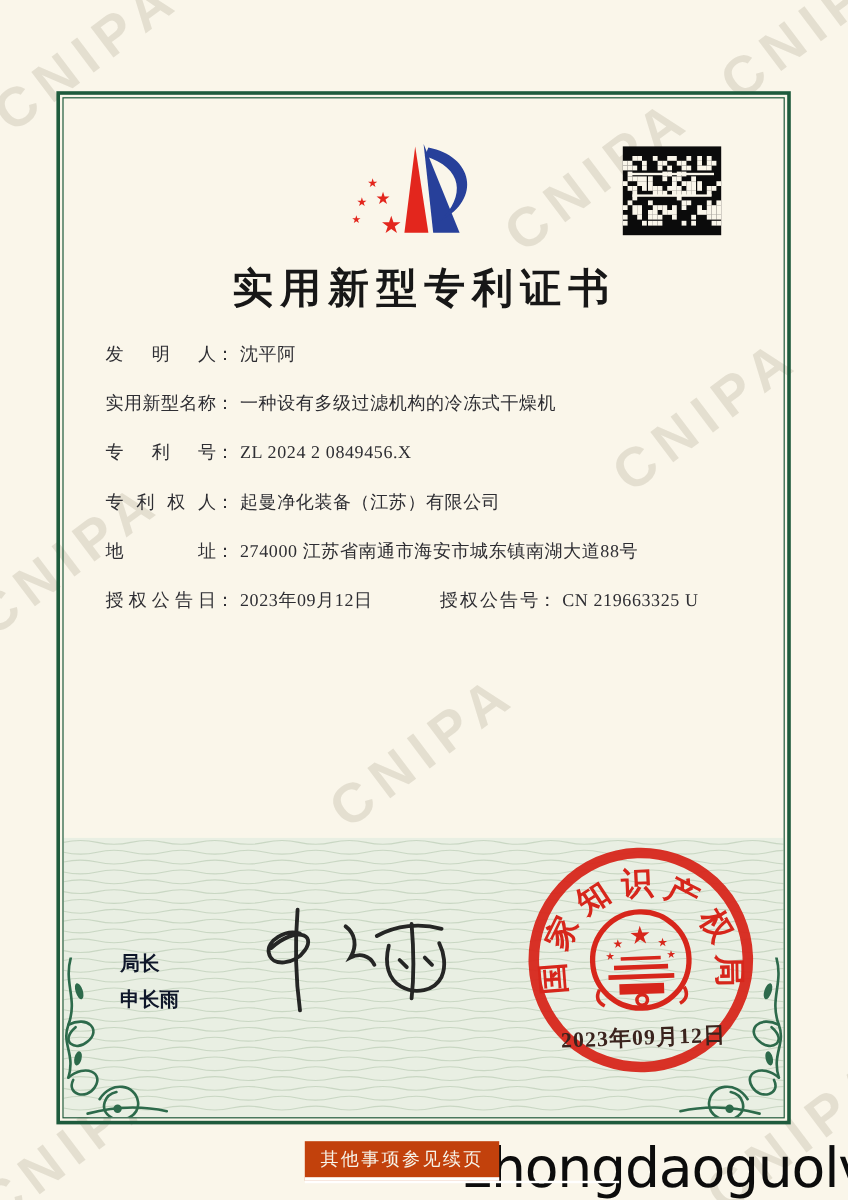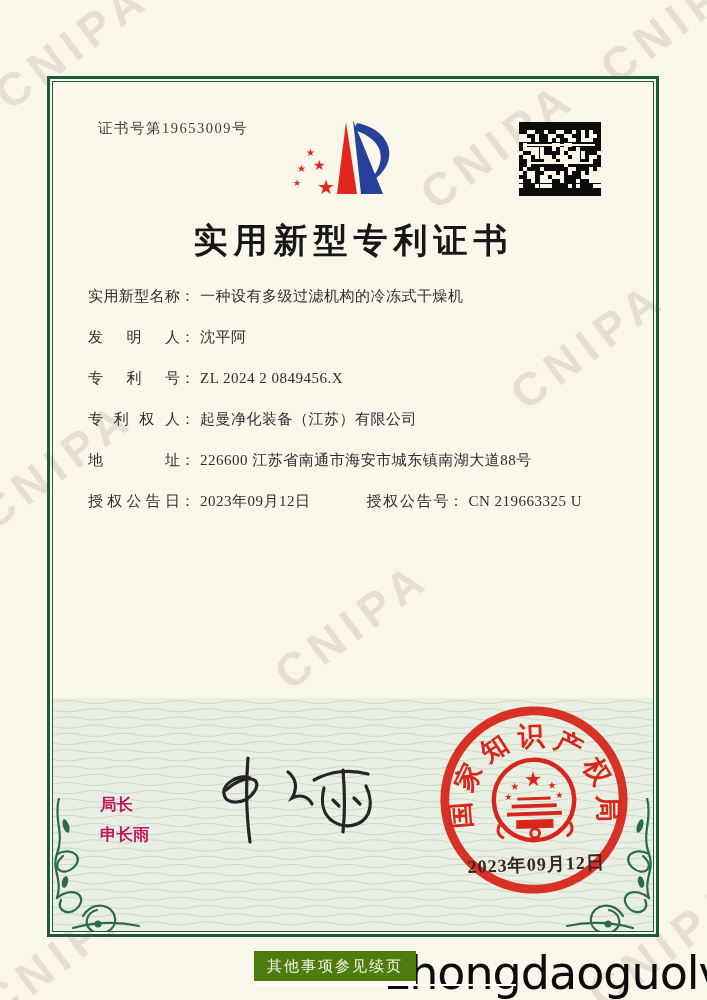--- a/index.html
+++ b/index.html
@@ -31,31 +31,31 @@
   .frow{margin-bottom:20px;line-height:21px;white-space:nowrap;}
   .flabel{display:inline-block;width:92px;text-align:justify;text-align-last:justify;vertical-align:top;}
   .colon{display:inline-block;}
   .fvalue{margin-left:5px;letter-spacing:.5px;}
   .g2{margin-left:56px;width:82px;}
   
   .paras{position:absolute;left:85px;top:577px;width:542px;z-index:4;color:#35352f;}
   .paras p{margin:0 0 8px 0;font-size:14.5px;line-height:23px;text-indent:2.2em;font-style:italic;}
   
   .signer{position:absolute;left:100px;top:789px;z-index:5;
-          font-family:Liberation Sans, sans-serif;
-          font-size:16.5px;font-weight:600;color:#be185d;line-height:30px;}
+          font-family:Liberation Mono, monospace;
+          font-size:16.5px;font-weight:600;color:#0f172a;line-height:30px;}
   .signature{position:absolute;left:196px;top:750px;z-index:5;}
   .seal{position:absolute;left:436px;top:702px;z-index:6;transform:rotate(-2deg);}
   .page-footer{position:absolute;left:47px;top:905px;width:612px;text-align:center;
                font-size:12.5px;color:#43463c;letter-spacing:1px;z-index:4;}
   
   .big-black{position:absolute;left:386px;top:946px;z-index:4;
              font-family:"DejaVu Sans","Liberation Sans",sans-serif;
              font-size:46px;color:#0c0c0c;white-space:nowrap;letter-spacing:-1px;}
-  .badge{position:absolute;left:254px;top:951px;height:30px;z-index:5;background:#4d7c0f;
+  .badge{position:absolute;left:254px;top:951px;height:30px;z-index:5;background:#c2410c;
          color:#f7f4ea;display:flex;align-items:center;padding:0 13px;
          font-size:15px;letter-spacing:2px;border-bottom:3px solid #fff;}
   .badge-underline{position:absolute;left:254px;top:984px;width:262px;height:2px;background:#fff;z-index:5;}
 </style>
 </head>
 <body>
 
 <div class="page">
 
   <span class="wm" style="left:-18px;top:18px">CNIPA</span>
@@ -122,21 +122,20 @@
           <ellipse cx="12" cy="84" rx="3" ry="6" fill="#2d6a4b" stroke="none" transform="rotate(14 12 84)"></ellipse>
           <circle cx="45" cy="126" r="3.5" fill="#2d6a4b" stroke="none"></circle>
         </g>
       </svg>
   </div>
 
   <div class="frame">
     <div class="frame-inner"></div>
   </div>
 
-  <div class="cert-no">证书号第19653009号</div>
 
   <svg class="logo" width="118" height="90" viewBox="0 0 118 90">
     <polygon points="60,10 90,84 68,84" fill="#27409a"></polygon>
     <path d="M64,13 C101,20 109,56 74,74 C95,53 93,30 61,20 Z" fill="#27409a"></path>
     <polygon points="53,12 64,84 44,84" fill="#e3261d"></polygon>
     <text x="24" y="84" font-size="20" fill="#e3261d">★</text>
     <text x="20" y="60" font-size="14" fill="#e3261d">★</text>
     <text x="13" y="46" font-size="10" fill="#e3261d">★</text>
     <text x="4" y="62" font-size="10" fill="#e3261d">★</text>
     <text x="0" y="76" font-size="9" fill="#e3261d">★</text>
@@ -272,33 +271,33 @@
       <i style="left: 73.8px; top: 61.5px;"></i>
       <i style="left: 77.9px; top: 61.5px;"></i>
       <b style="left: 6px; top: 22px; width: 70px;"></b>
       <b style="left: 8px; top: 40px; width: 66px;"></b>
     </div>
 
   <h1 class="title">实用新型专利证书</h1>
 
   <div class="fields">
     <div class="frow">
+      <span class="flabel">发明人</span><span class="colon">：</span><span class="fvalue">沈平阿</span>
+    </div>
+    <div class="frow">
       <span class="flabel">实用新型名称</span><span class="colon">：</span><span class="fvalue">一种设有多级过滤机构的冷冻式干燥机</span>
     </div>
     <div class="frow">
-      <span class="flabel">发明人</span><span class="colon">：</span><span class="fvalue">沈平阿</span>
-    </div>
-    <div class="frow">
       <span class="flabel">专利号</span><span class="colon">：</span><span class="fvalue">ZL 2024 2 0849456.X</span>
     </div>
     <div class="frow">
       <span class="flabel">专利权人</span><span class="colon">：</span><span class="fvalue">起曼净化装备（江苏）有限公司</span>
     </div>
     <div class="frow">
-      <span class="flabel">地址</span><span class="colon">：</span><span class="fvalue">226600 江苏省南通市海安市城东镇南湖大道88号</span>
+      <span class="flabel">地址</span><span class="colon">：</span><span class="fvalue">274000 江苏省南通市海安市城东镇南湖大道88号</span>
     </div>
     <div class="frow">
       <span class="flabel">授权公告日</span><span class="colon">：</span><span class="fvalue">2023年09月12日</span><span class="flabel g2">授权公告号</span><span class="colon">：</span><span class="fvalue">CN 219663325 U</span>
     </div>
   </div>
 
 
   <div class="signer">
     <div>局长</div>
     <div>申长雨</div>

